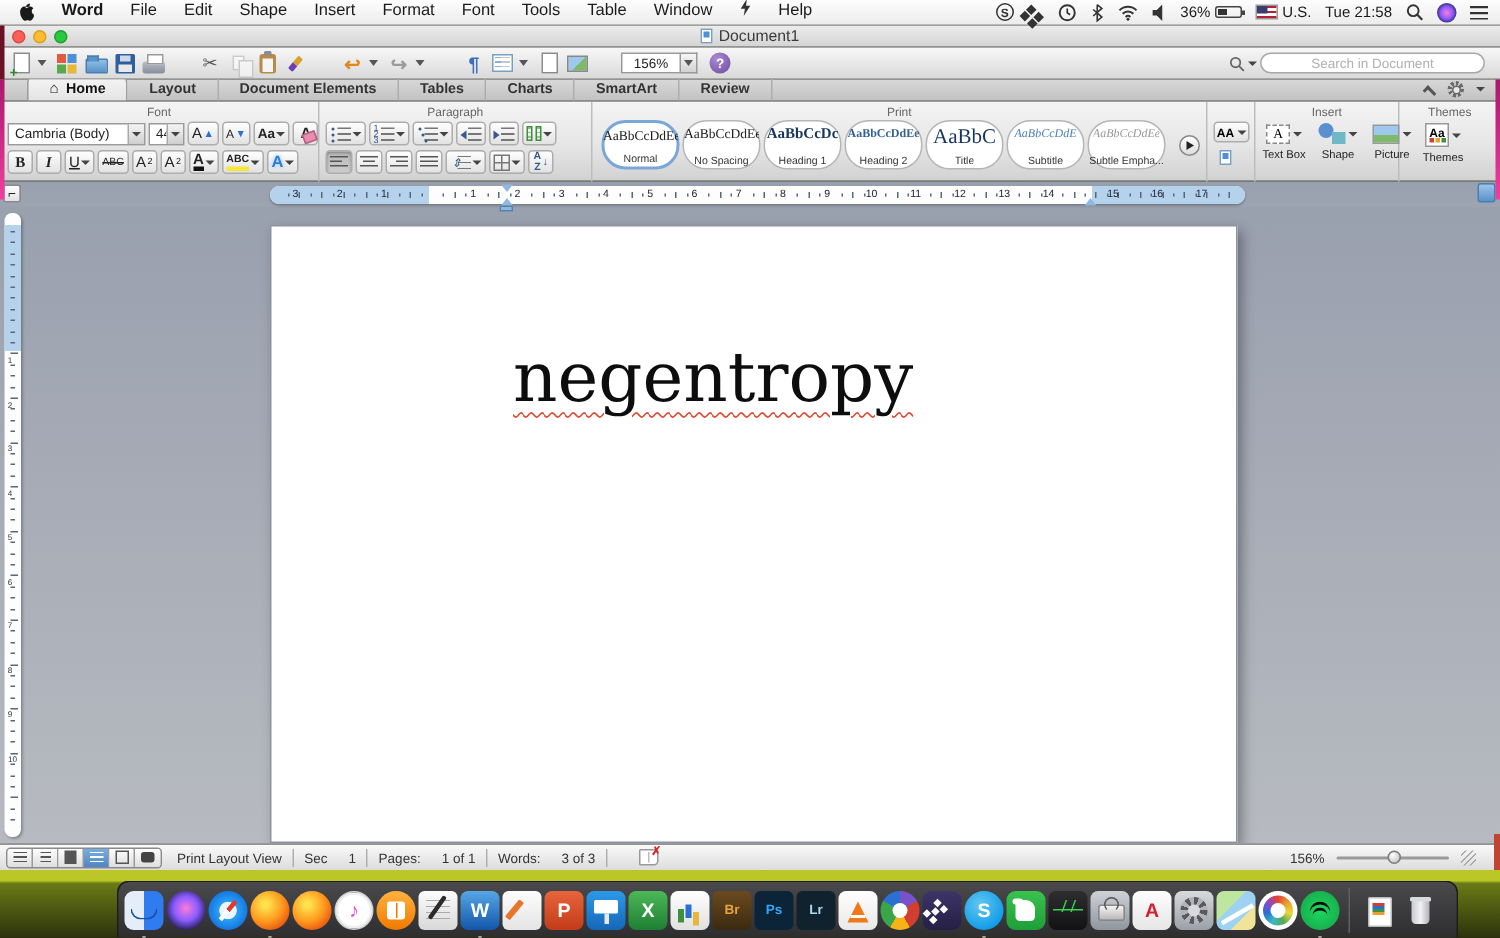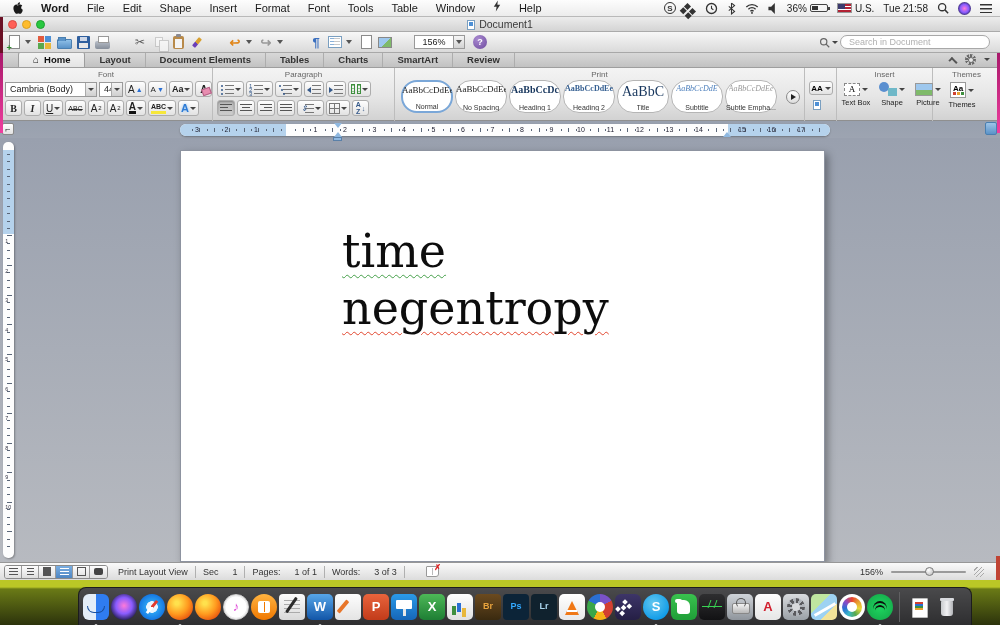--- a/index.html
+++ b/index.html
@@ -59,21 +59,21 @@
   .pilc { color:#3a6fbf; font-size:13px; font-weight:bold; }
   .layico { width:14px; height:12px; background:#fff; border:1px solid #7a9fc0; position:relative; }
   .layico:before { content:""; position:absolute; left:1px; top:1px; bottom:1px; width:4px; background:repeating-linear-gradient(180deg,#8ab0d8 0 1px,transparent 1px 3px); }
   .layico:after { content:""; position:absolute; right:1px; top:1px; bottom:1px; width:6px; background:repeating-linear-gradient(180deg,#c8c8c8 0 1px,transparent 1px 3px); }
   .medico { width:14px; height:11px; border:1px solid #888; background:linear-gradient(135deg,#9ec8ee 0 55%,#7fba6a 55%); }
   .zoombox { width:40px; height:14px; background:#fff; border:1px solid #999; font-size:9px; display:inline-flex; align-items:center; justify-content:center; color:#222; }
   .zarr { width:11px; height:14px; background:linear-gradient(#f6f6f6,#d2d2d2); border:1px solid #999; border-left:none; display:inline-flex; align-items:center; justify-content:center; }
   .zarr i { width:0; height:0; border-left:3px solid transparent; border-right:3px solid transparent; border-top:4px solid #555; }
   .helpico { width:14px; height:14px; border-radius:50%; background:radial-gradient(circle at 35% 30%,#a98ad0,#6d4a9e); color:#fff; font-size:9px; font-weight:bold; display:inline-flex; align-items:center; justify-content:center; margin-left:8px; }
   .searchwrap { margin-left:auto; margin-right:10px; display:flex; align-items:center; gap:2px; }
-  .search { width:150px; height:14px; border:1px solid #a8a8a8; border-radius:8px; background:#fff; font-size:9px; padding:4px 8px; color:#333; font-family:"Liberation Sans",sans-serif; }
+  .search { width:150px; height:14px; border:1px solid #a8a8a8; border-radius:8px; background:#fff; font-size:9px; padding:4px 8px; color:#333; font-family:"Liberation Sans",sans-serif;text-align:center; }
   .search::placeholder { color:#b0b0b0; }
 
   
   .tabrow { position:absolute; top:53px; left:0; width:1000px; height:15px; background:linear-gradient(#d8d8d8,#c2c2c2); border-bottom:1px solid #9e9e9e; display:flex; align-items:flex-end; padding-left:18px; z-index:37; }
   .tab { font-size:9.5px; font-weight:bold; color:#333; padding:0 14px; line-height:15px; border-right:1px solid #adadad; }
   .tab.on { background:linear-gradient(#f4f4f4,#e4e4e4); border:1px solid #9e9e9e; border-bottom:none; border-radius:4px 4px 0 0; color:#111; }
   .tab .house { margin-right:5px; font-size:10px; }
   .tabctl { margin-left:auto; display:flex; align-items:center; gap:8px; padding:0 10px 2px 0; }
   .chev { width:8px; height:5px; border-left:2px solid #555; border-top:2px solid #555; transform:rotate(45deg); margin-top:3px; }
   .gear { width:11px; height:11px; border-radius:50%; background:repeating-conic-gradient(#6a6a6a 0 25deg,#c4c4c4 25deg 45deg); position:relative; }
@@ -788,21 +788,20 @@
       <span class="vnum" style="top: 184.5px;">4</span>
       <span class="vnum" style="top: 214px;">5</span>
       <span class="vnum" style="top: 243.5px;">6</span>
       <span class="vnum" style="top: 273px;">7</span>
       <span class="vnum" style="top: 302.5px;">8</span>
       <span class="vnum" style="top: 332px;">9</span>
       <span class="vnum" style="top: 361.5px;">10</span>
     </div>
   <div class="page">
     <div class="doc-text" id="doc-lines">
-        <div><span class="wavy" style="text-decoration-color: rgb(69, 160, 74);">time</span></div>
         <div><span class="wavy" style="text-decoration-color: rgb(226, 70, 46);">negentropy</span></div>
       </div>
   </div>
 </div>
 
 <div class="statusbar">
   <span class="viewbtns">
     <span class="vb">
         <i></i>
       </span>

